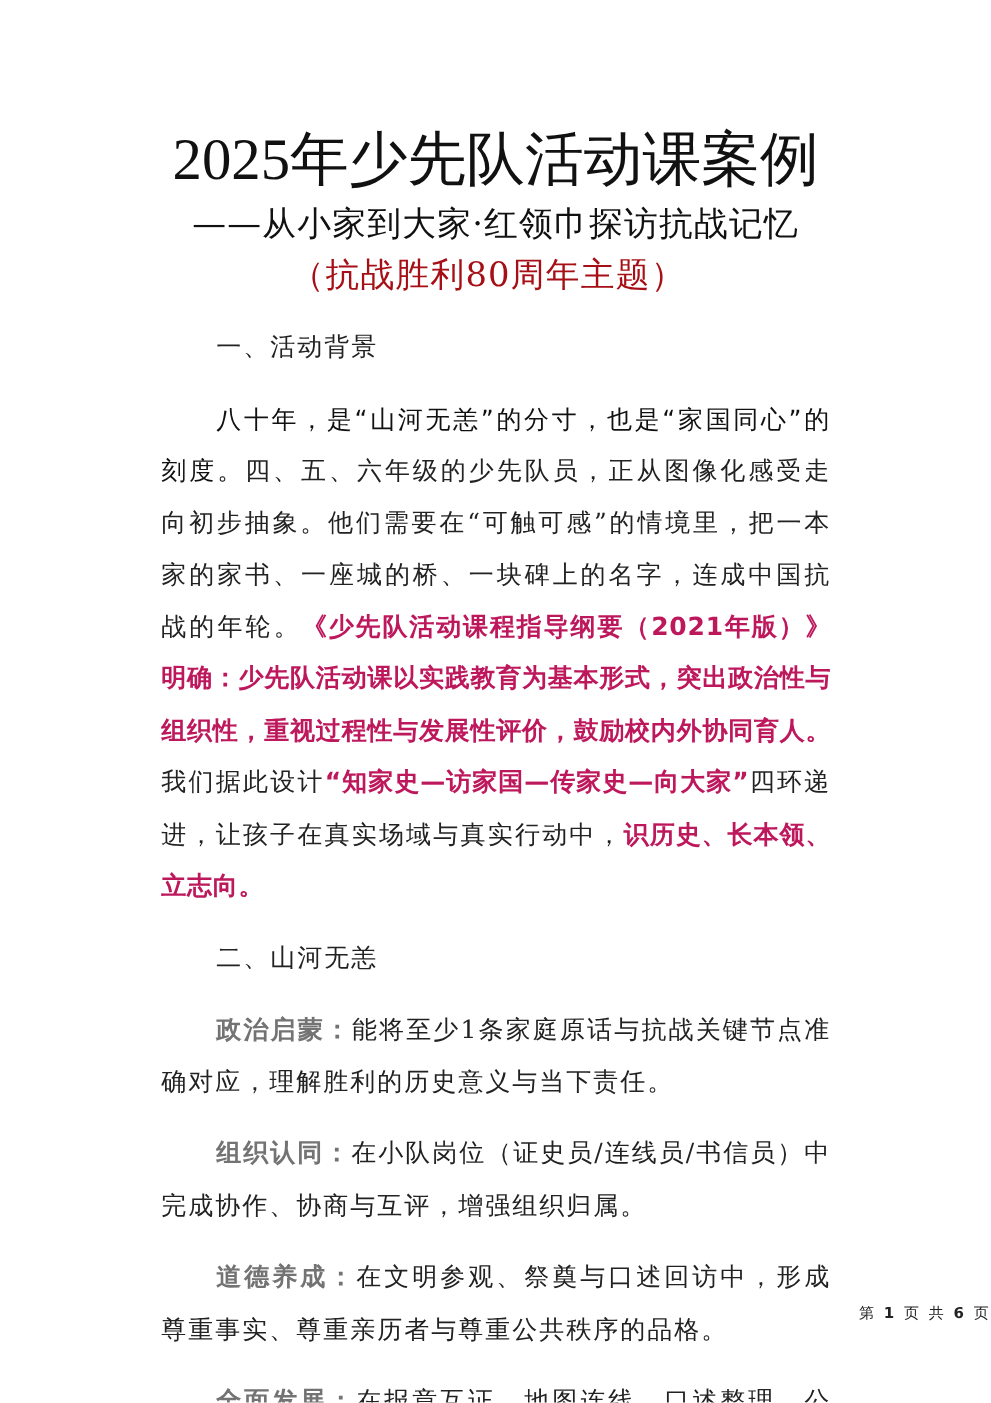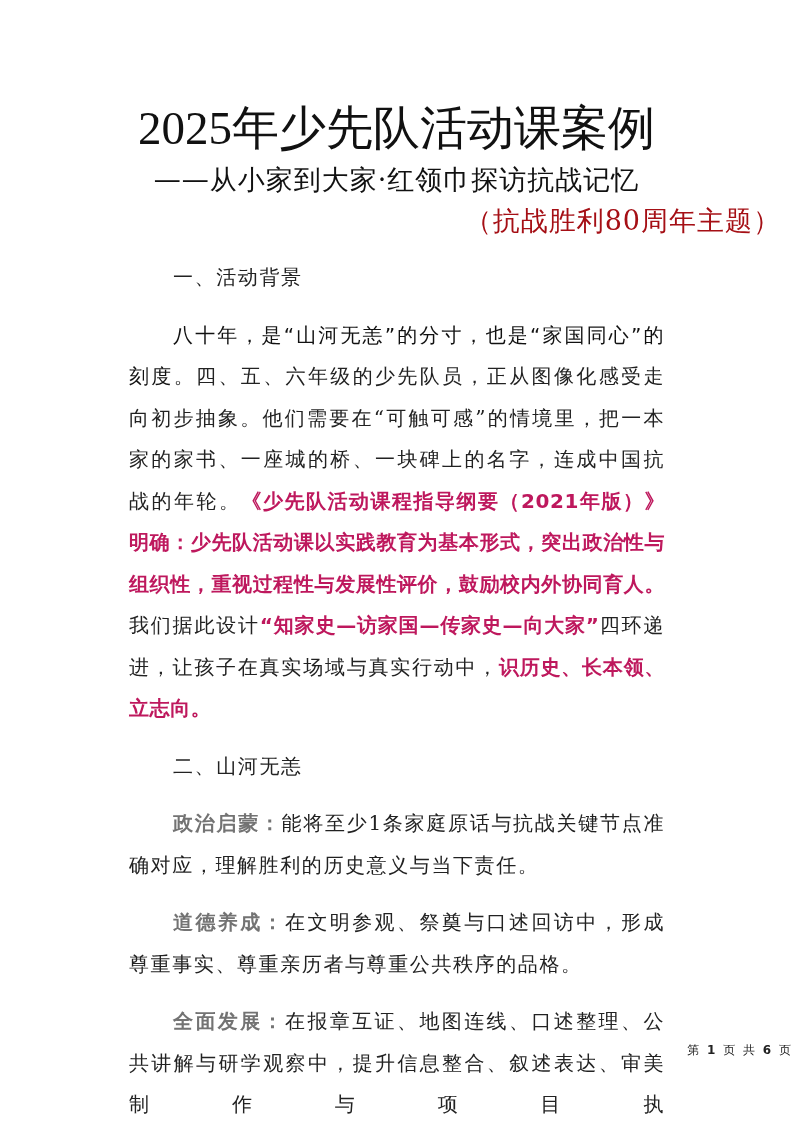--- a/index.html
+++ b/index.html
@@ -44,21 +44,21 @@
     font-size: 27px;
     line-height: 36px;
     color: #111111;
     letter-spacing: 1px;
     white-space: nowrap;
   }
   .theme {
     position: absolute;
     left: 0; right: 12px;
     top: 202px;
-    text-align: right;
+    text-align: center;
     font-family: "DejaVu Serif", "Liberation Serif", serif;
     font-size: 27px;
     line-height: 38px;
     color: #a50f15;
     letter-spacing: 1px;
     white-space: nowrap;
   }
   .body {
     position: absolute;
     left: 113px;
@@ -130,20 +130,21 @@
   <div class="body">
 
     <p class="heading">一、活动背景</p>
 
     <p><span class="med">八十年，是“山河无恙”的分寸，也是“家国同心”的刻度。</span><span class="light">四、五、六年级的少先队员，正从图像化感受走向初步抽象。他们需要在“可触可感”的情境里，把一本家的家书、一座城的桥、一块碑上的名字，连成中国抗战的年轮。</span><span class="strong">《少先队活动课程指导纲要（2021年版）》明确：少先队活动课以实践教育为基本形式，突出政治性与组织性，重视过程性与发展性评价，鼓励校内外协同育人。</span><span class="light">我们据此设计</span><span class="strong">“知家史—访家国—传家史—向大家”</span><span class="light">四环递进，让孩子在真实场域与真实行动中，</span><span class="strong">识历史、长本领、立志向。</span></p>
 
     <p class="heading">二、山河无恙</p>
 
     <p><span class="label">政治启蒙：</span><span class="light">能将至少1条家庭原话与抗战关键节点准确对应，理解胜利的历史意义与当下责任。</span></p>
 
+    <p><span class="label">组织认同：</span><span class="light">在小队岗位（证史员/连线员/书信员）中完成协作、协商与互评，增强组织归属。</span></p>
 
     <p><span class="label">道德养成：</span><span class="light">在文明参观、祭奠与口述回访中，形成尊重事实、尊重亲历者与尊重公共秩序的品格。</span></p>
 
     <p style="text-align-last: justify;"><span class="label">全面发展：</span><span class="light">在报章互证、地图连线、口述整理、公共讲解与研学观察中，提升信息整合、叙述表达、审美制作与项目执</span></p>
 
   </div>
 
   <div class="footer">
     <span>第</span>
     <span class="num">1</span>

